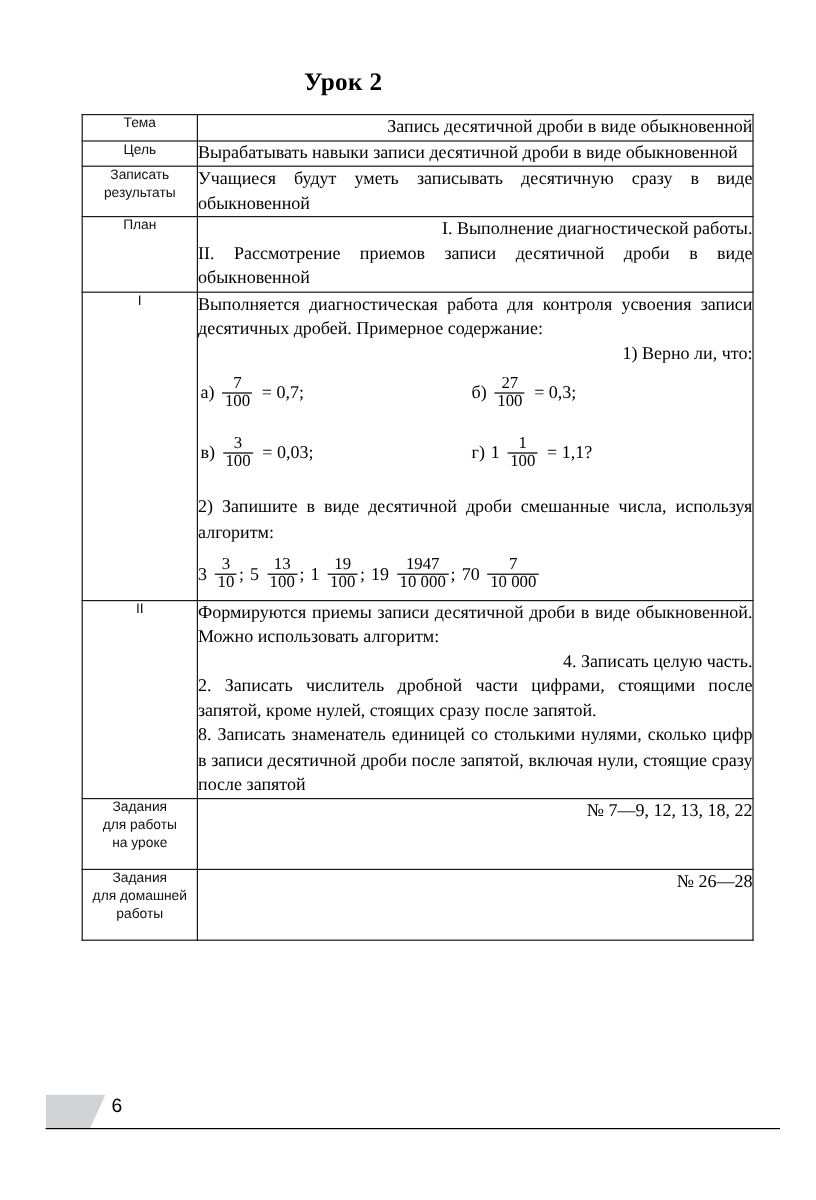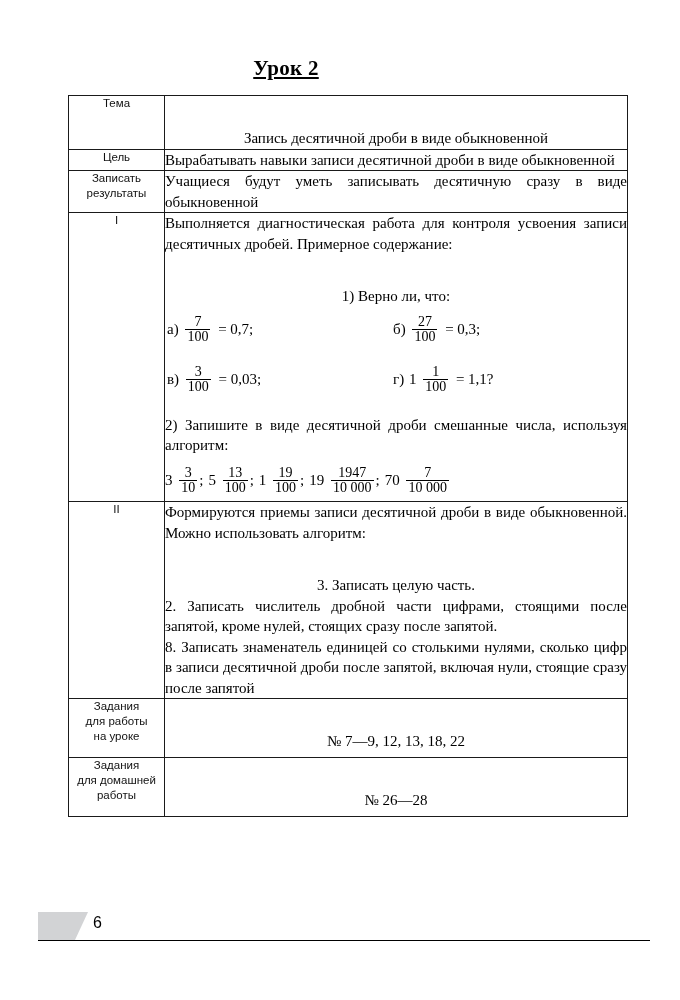--- a/index.html
+++ b/index.html
@@ -20,21 +20,20 @@
   .page-title {
     position: absolute;
     top: 56px;
     left: 0;
     width: 572px;
     text-align: center;
     font-size: 21px;
     font-weight: bold;
     letter-spacing: 0.3px;
     font-family: "Liberation Serif", "DejaVu Serif", serif;
-    text-decoration: underline;
   }
 
   
   .lesson-table {
     position: absolute;
     top: 95px;
     left: 68px;
     width: 560px;
     border-collapse: collapse;
     table-layout: fixed;
@@ -58,21 +57,21 @@
   .body-cell {
     font-family: "Liberation Serif", "DejaVu Serif", serif;
     font-size: 15px;
     line-height: 20.5px;
     padding: 5px 7px 6px 9px;
     text-align: justify;
     text-justify: inter-word;
     hyphens: none;
   }
   .body-cell p { margin: 0; }
-  .body-cell p.nojust { text-align: center; margin-top: 32px; }
+  .body-cell p.nojust { text-align: right; }
   .frac-item {
     display: inline-block;
     vertical-align: middle;
     white-space: nowrap;
   }
   .frac-item .lead {
     display: inline-block;
     vertical-align: middle;
     padding-right: 1px;
   }
@@ -188,20 +187,29 @@
     <tr>
       <td class="label-cell">
         <div>Записать</div>
         <div>результаты</div>
       </td>
       <td class="body-cell">
         <p>Учащиеся будут уметь записывать десятичную сразу в виде обыкновенной</p>
       </td>
     </tr>
 
+    <tr>
+      <td class="label-cell">
+        <span>План</span>
+      </td>
+      <td class="body-cell">
+        <p class="nojust">I. Выполнение диагностической работы.</p>
+        <p>II. Рассмотрение приемов записи десятичной дроби в виде обыкновенной</p>
+      </td>
+    </tr>
 
     <tr>
       <td class="label-cell">
         <span>I</span>
       </td>
       <td class="body-cell">
         <p>Выполняется диагностическая работа для контроля усвоения записи десятичных дробей. Примерное содержание:</p>
         <p class="nojust">1) Верно ли, что:</p>
 
         <div class="two-col-frac">
@@ -280,21 +288,21 @@
         </div>
       </td>
     </tr>
 
     <tr>
       <td class="label-cell">
         <span>II</span>
       </td>
       <td class="body-cell">
         <p>Формируются приемы записи десятичной дроби в виде обыкновенной. Можно использовать алгоритм:</p>
-        <p class="nojust">3. Записать целую часть.</p>
+        <p class="nojust">4. Записать целую часть.</p>
         <p>2. Записать числитель дробной части цифрами, стоящими после запятой, кроме нулей, стоящих сразу после запятой.</p>
         <p>8. Записать знаменатель единицей со столькими нулями, сколько цифр в записи десятичной дроби после запятой, включая нули, стоящие сразу после запятой</p>
       </td>
     </tr>
 
     <tr>
       <td class="label-cell">
         <div>Задания</div>
         <div>для работы</div>
         <div>на уроке</div>

